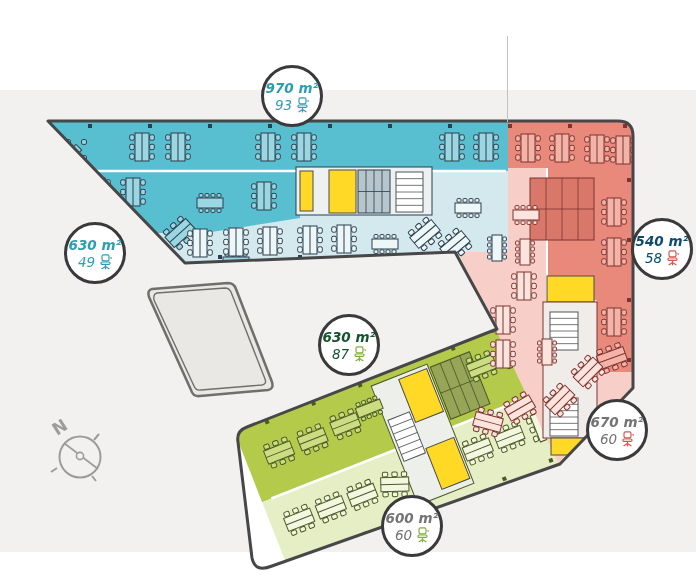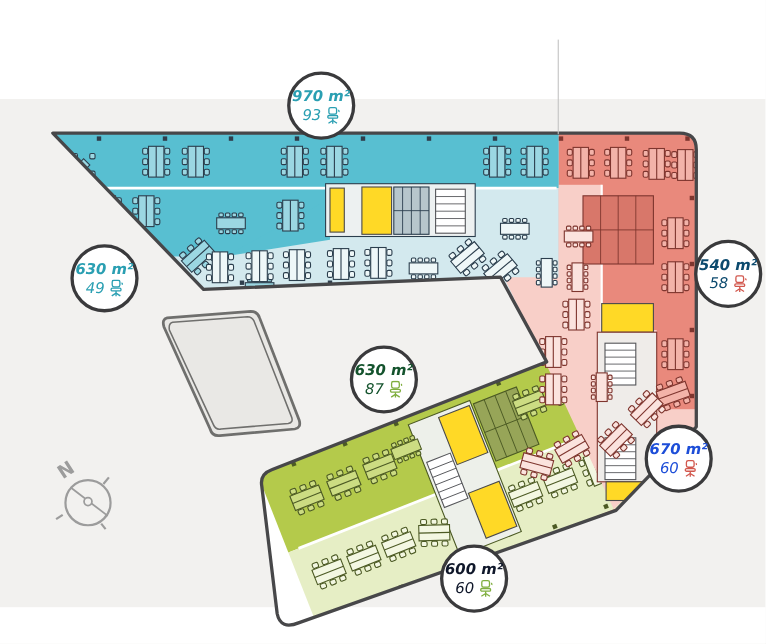--- a/index.html
+++ b/index.html
@@ -801,36 +801,36 @@
 <rect x="3" y="0.8" width="7" height="6" rx="1.6"></rect>
           <path d="M11.5 3.2 q1 .4 .6 1.6"></path>
 <rect x="2" y="8" width="9" height="2.4" rx="1.1"></rect>
           <line x1="6.5" y1="10.5" x2="6.5" y2="12.5"></line>
 <line x1="6.5" y1="12.5" x2="2.6" y2="15"></line>
           <line x1="6.5" y1="12.5" x2="10.4" y2="15"></line>
           <line x1="6.5" y1="12.5" x2="6.5" y2="15.4"></line>
         </svg>
       </div>
     </div>
-<div class="badge" style="left: 586px; top: 386px; color: #1d4ed8;">
+<div class="badge" style="left: 586px; top: 399px; color: #737373;">
       <div class="area">670 m²</div>
   <div class="row">
         <span>60</span>
         <svg width="13" height="16" viewBox="0 0 13 16" fill="none" stroke="#d2574d" stroke-width="1.2">
 <rect x="3" y="0.8" width="7" height="6" rx="1.6"></rect>
           <path d="M11.5 3.2 q1 .4 .6 1.6"></path>
 <rect x="2" y="8" width="9" height="2.4" rx="1.1"></rect>
           <line x1="6.5" y1="10.5" x2="6.5" y2="12.5"></line>
 <line x1="6.5" y1="12.5" x2="2.6" y2="15"></line>
           <line x1="6.5" y1="12.5" x2="10.4" y2="15"></line>
           <line x1="6.5" y1="12.5" x2="6.5" y2="15.4"></line>
         </svg>
       </div>
     </div>
-<div class="badge" style="left: 400px; top: 495px; color: #0f172a;">
+<div class="badge" style="left: 381px; top: 495px; color: #737373;">
       <div class="area">600 m²</div>
   <div class="row">
         <span>60</span>
         <svg width="13" height="16" viewBox="0 0 13 16" fill="none" stroke="#7fae3e" stroke-width="1.2">
 <rect x="3" y="0.8" width="7" height="6" rx="1.6"></rect>
           <path d="M11.5 3.2 q1 .4 .6 1.6"></path>
 <rect x="2" y="8" width="9" height="2.4" rx="1.1"></rect>
           <line x1="6.5" y1="10.5" x2="6.5" y2="12.5"></line>
 <line x1="6.5" y1="12.5" x2="2.6" y2="15"></line>
           <line x1="6.5" y1="12.5" x2="10.4" y2="15"></line>

